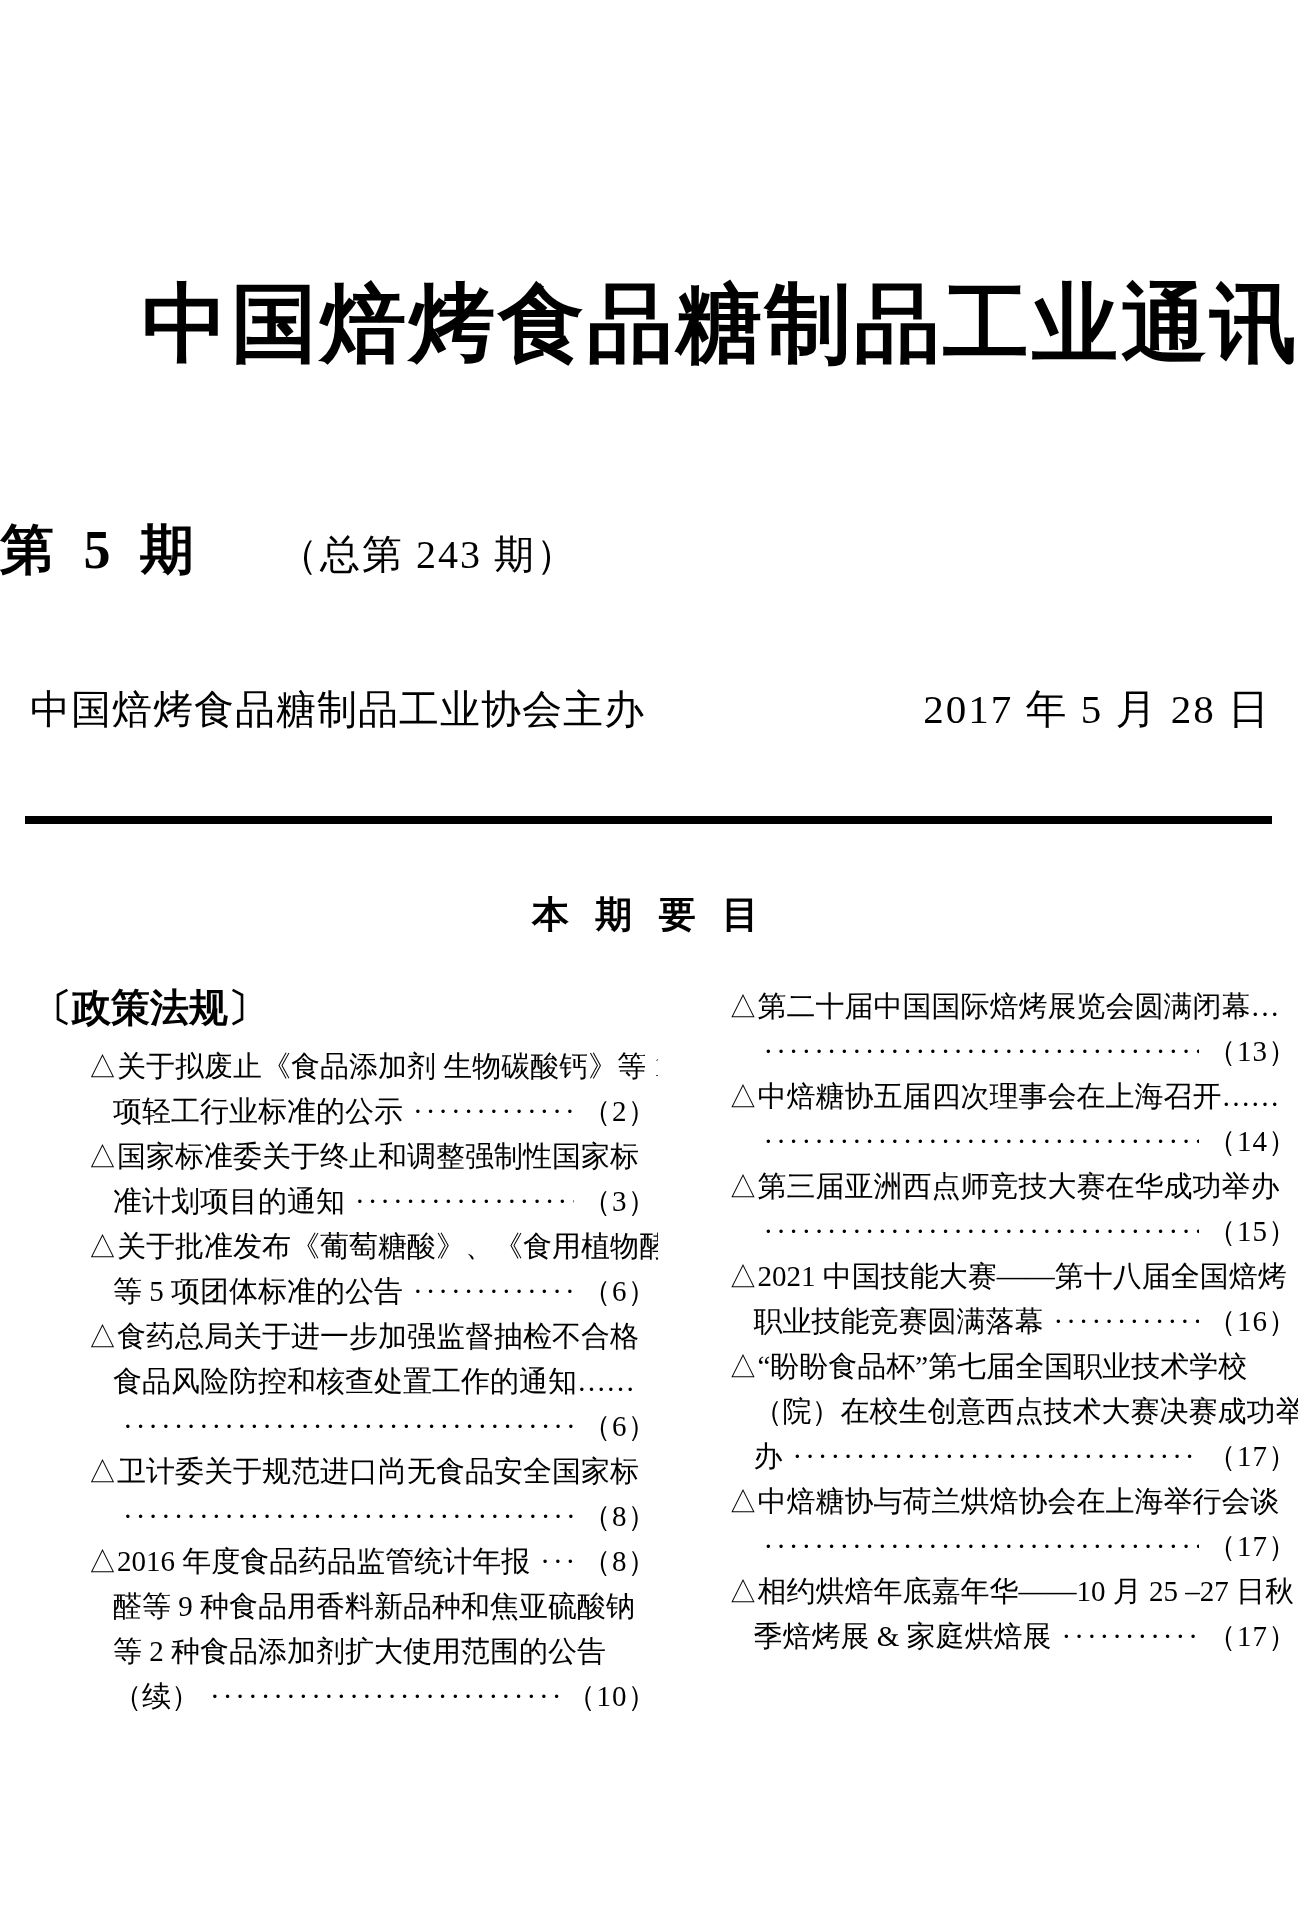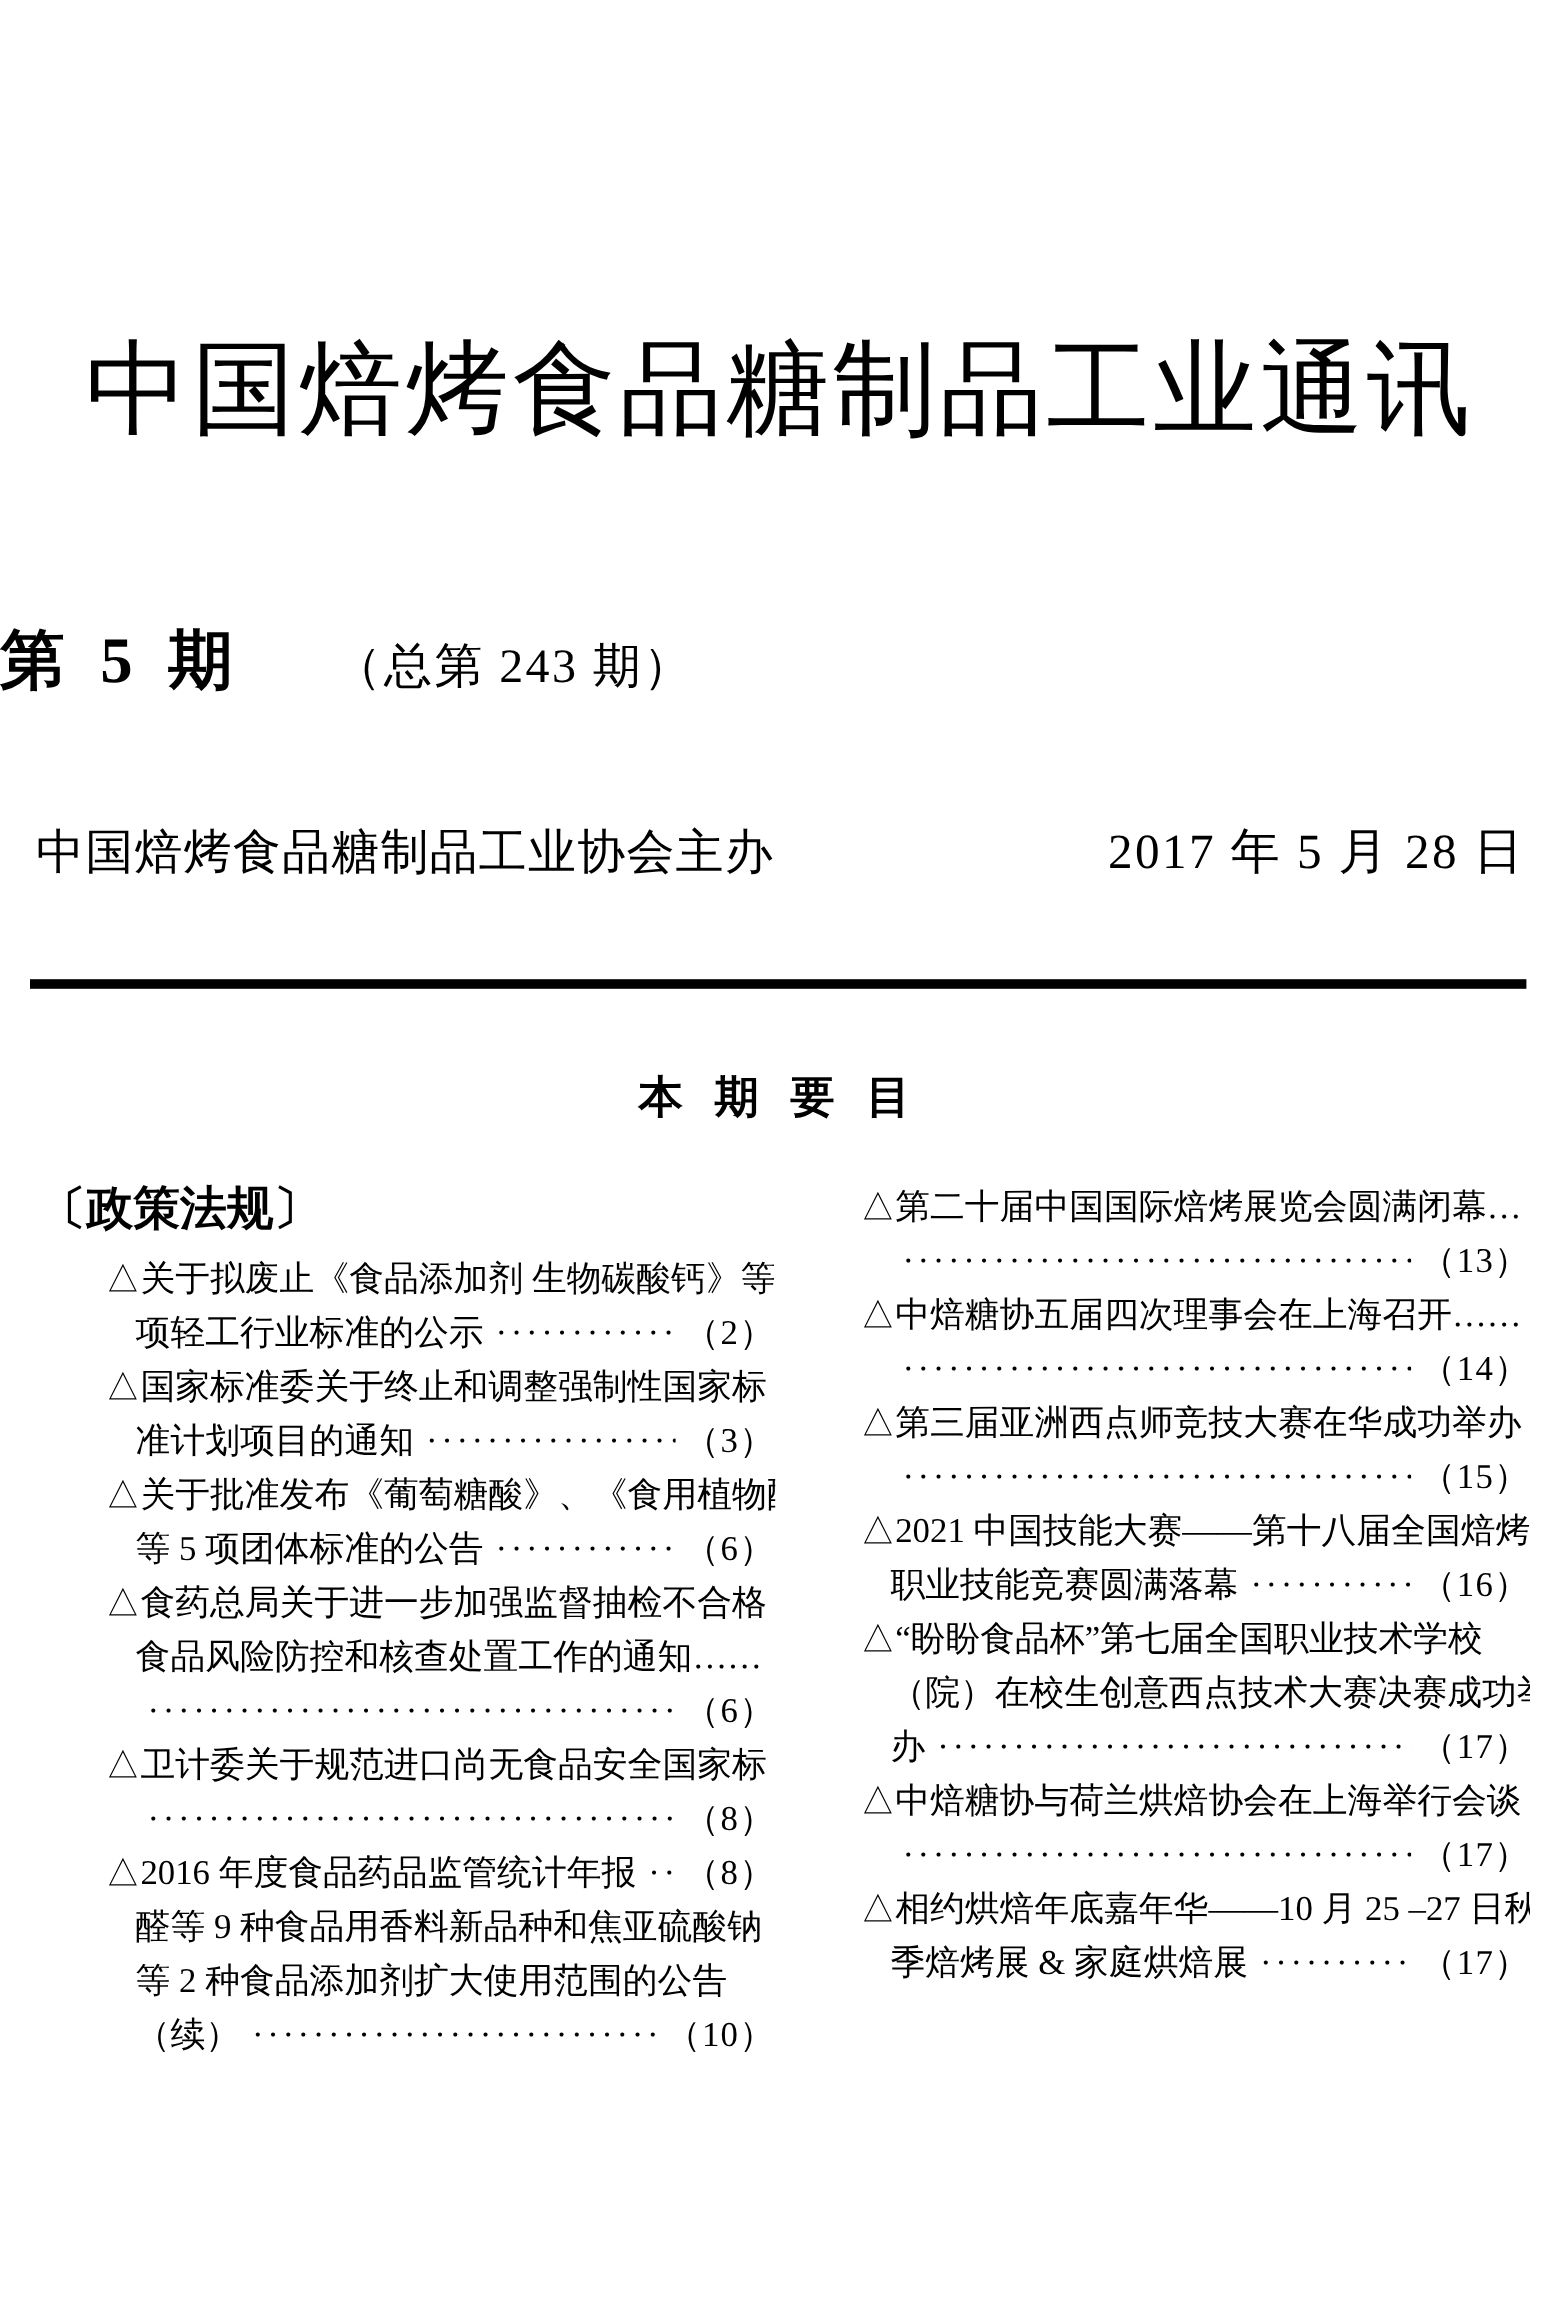--- a/index.html
+++ b/index.html
@@ -6,25 +6,25 @@
   html, body { background:#ffffff; }
   body {
     width:1299px; height:1932px;
     position:relative;
     color:#000;
     font-family:"Liberation Serif", serif;
     overflow:hidden;
   }
   .title {
     position:absolute; top:266px; left:0; right:0;
-    text-align:center;
+    text-align:right;
     font-size:86px;
     letter-spacing:3px;
     white-space:nowrap;
-    font-weight:400;
+    font-weight:700;
   }
   .issue-line {
     position:absolute; top:514px; left:0; right:0;
     display:flex; align-items:baseline;
     gap:76px;
   }
   .issue-no {
     font-size:54px; font-weight:bold; letter-spacing:8px;
   }
   .issue-total {
@@ -44,21 +44,21 @@
     height:8px; background:#000;
   }
   .toc-heading {
     position:absolute; top:890px; left:0; right:0;
     text-align:center;
     font-family:"Liberation Sans", sans-serif;
     font-weight:bold; font-size:37px; letter-spacing:8px;
     white-space:nowrap;
   }
   #toc-columns {
-    position:absolute; top:984px; left:33px; right:24px;
+    position:absolute; top:984px; left:33px; right:1px;
     display:flex; gap:16px;
   }
   .toc-col { flex:1 1 0; min-width:0; }
   .toc-section {
     font-family:"Liberation Sans", sans-serif;
     font-weight:bold; font-size:39px;
     height:60px; line-height:48px;
     white-space:nowrap;
   }
   .toc-line {

